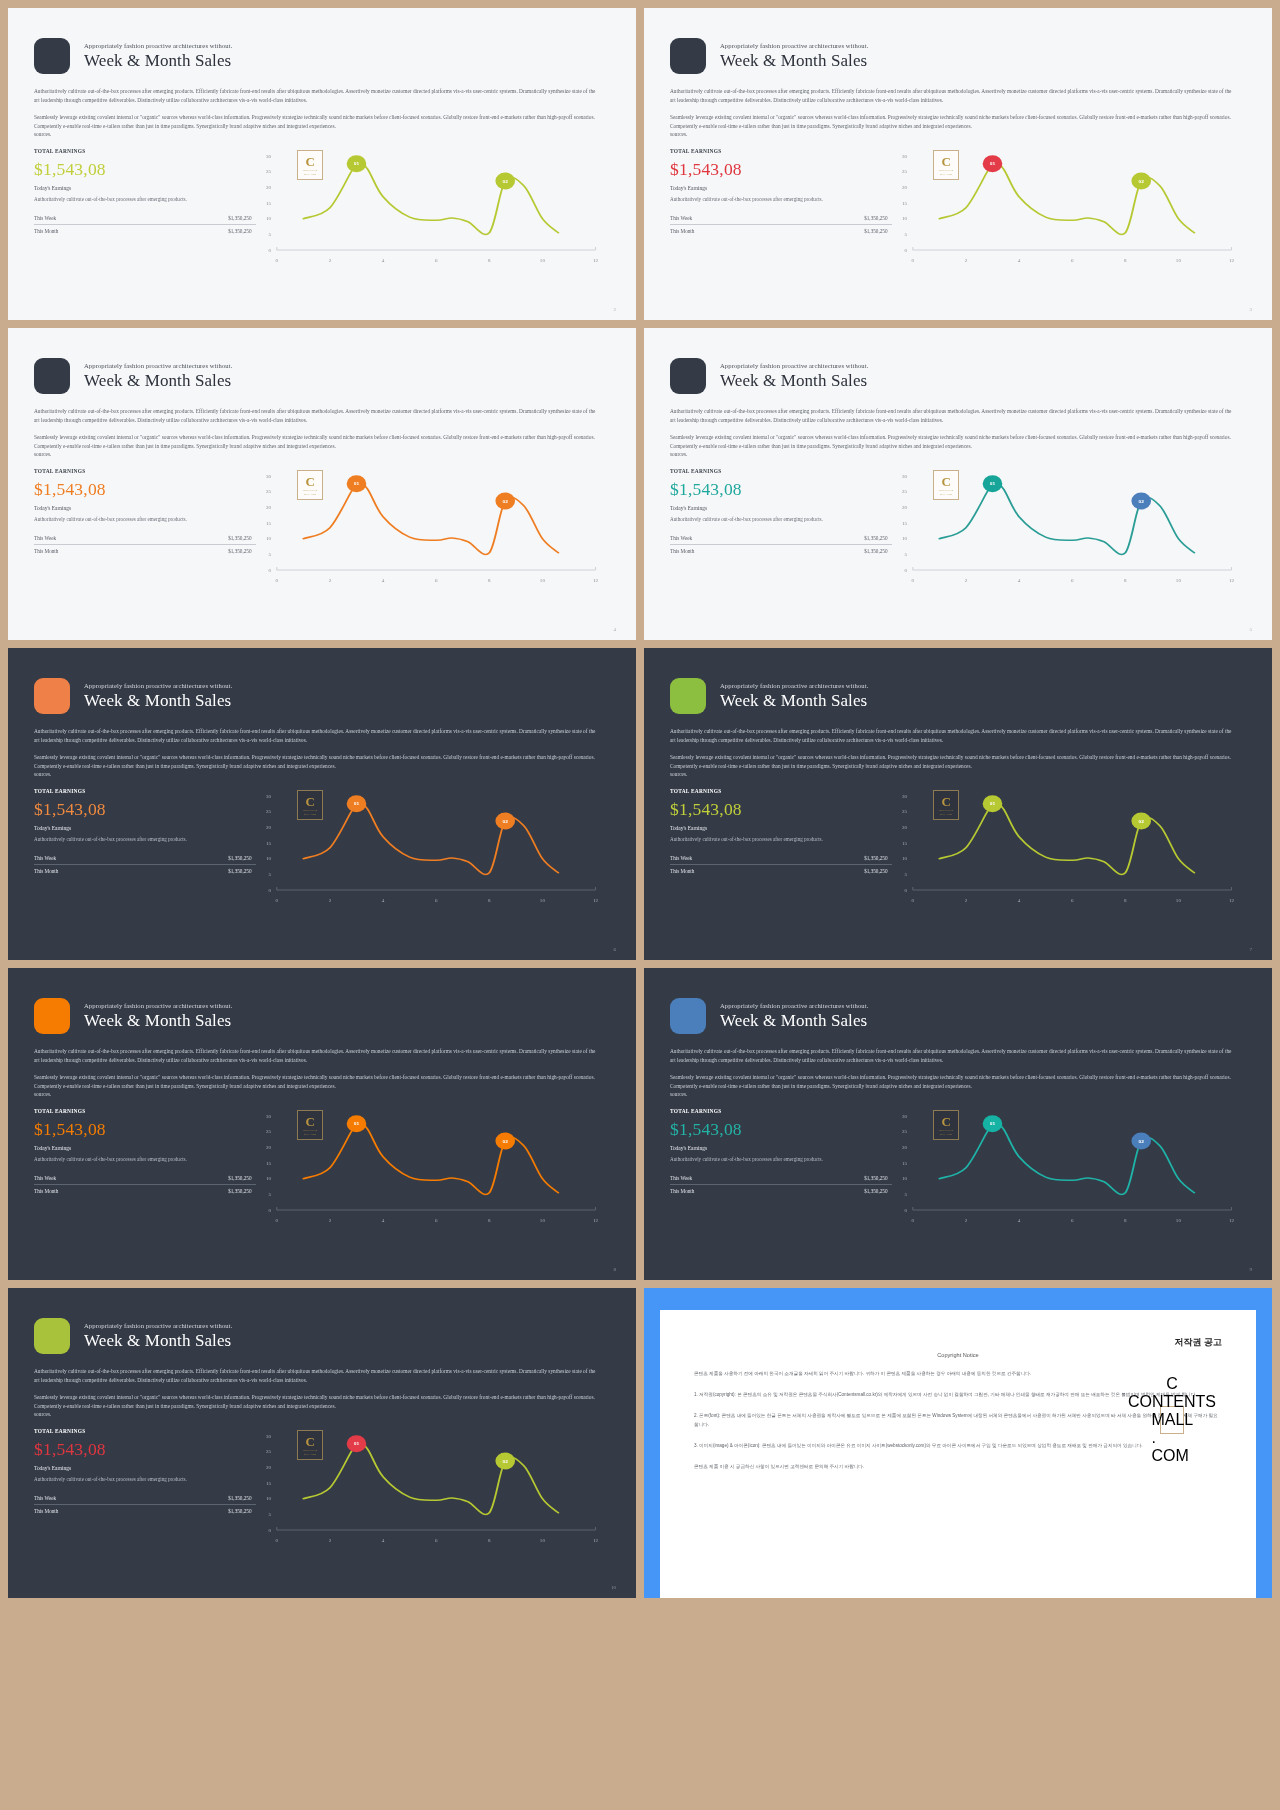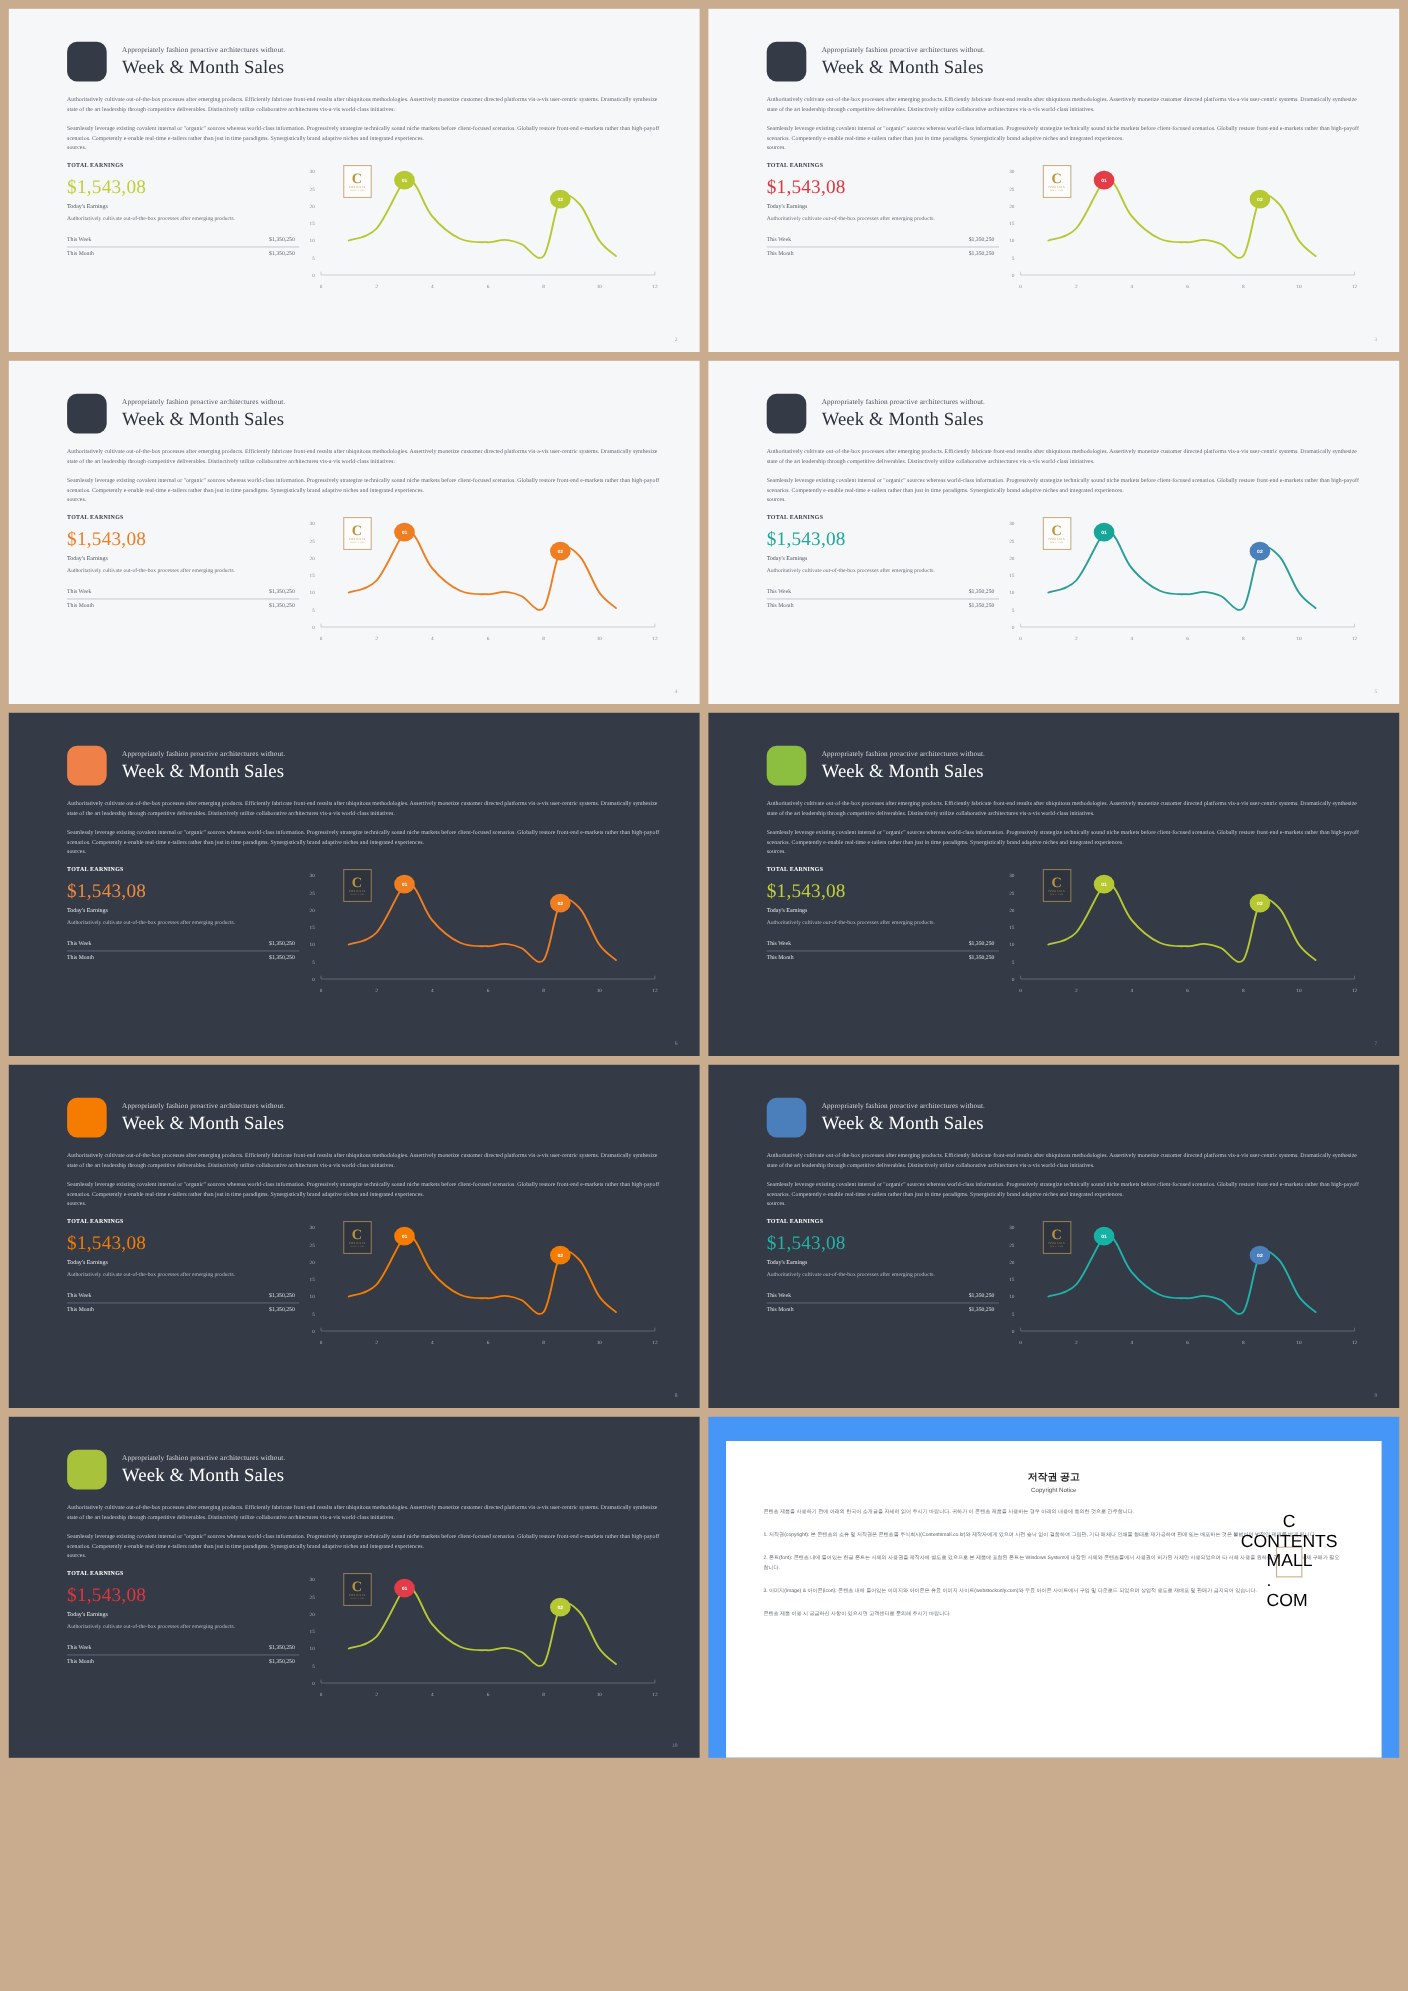--- a/index.html
+++ b/index.html
@@ -13,21 +13,21 @@
     display:grid;
     grid-template-columns: 1fr 1fr;
     grid-template-rows: 312px 312px 312px 312px 310px;
     gap:8px;
     padding:8px 8px;
     width:1280px; height:1810px;
   }
   .slide {
     position:relative;
     overflow:hidden;
-    padding:30px 34px 10px 53px;
+    padding:30px 34px 10px 26px;
   }
   .slide.light { background:#f6f7f8; }
   .slide.dark  { background:#343a46; }
 
   
   .hdr { display:flex; align-items:center; gap:14px; }
   .hdr .sq {
     width:36px; height:36px; border-radius:9px; flex:0 0 auto;
   }
   .hdr .txt { display:flex; flex-direction:column; justify-content:center; }
@@ -117,21 +117,21 @@
   }
   .light .pageno { color:#a9aeb6; }
   .dark  .pageno { color:#8d949f; }
 
   
   .cslide { background:#4596f7; padding:22px 16px 0 16px; position:relative; overflow:hidden; }
   .cpaper {
     background:#fff; width:100%; height:100%;
     padding:26px 34px; font-family:"Liberation Sans", sans-serif;
   }
-  .ctitle { text-align:center; font-size:9px; font-weight:700; color:#222; }
+  .ctitle { text-align:right; font-size:9px; font-weight:700; color:#222; }
   .csub { text-align:center; font-size:5.6px; color:#555; margin-top:3px; }
   .cpara { font-size:4.6px; line-height:1.95; color:#5a5f66; margin-top:12px; }
   .cwrap { position:relative; }
   .clogo {
     position:absolute; right:72px; top:96px;
     width:24px; height:28px; border:1px solid #c9b08a; background:#fff;
     display:flex; flex-direction:column; align-items:center; justify-content:center;
   }
 </style>
 </head>

